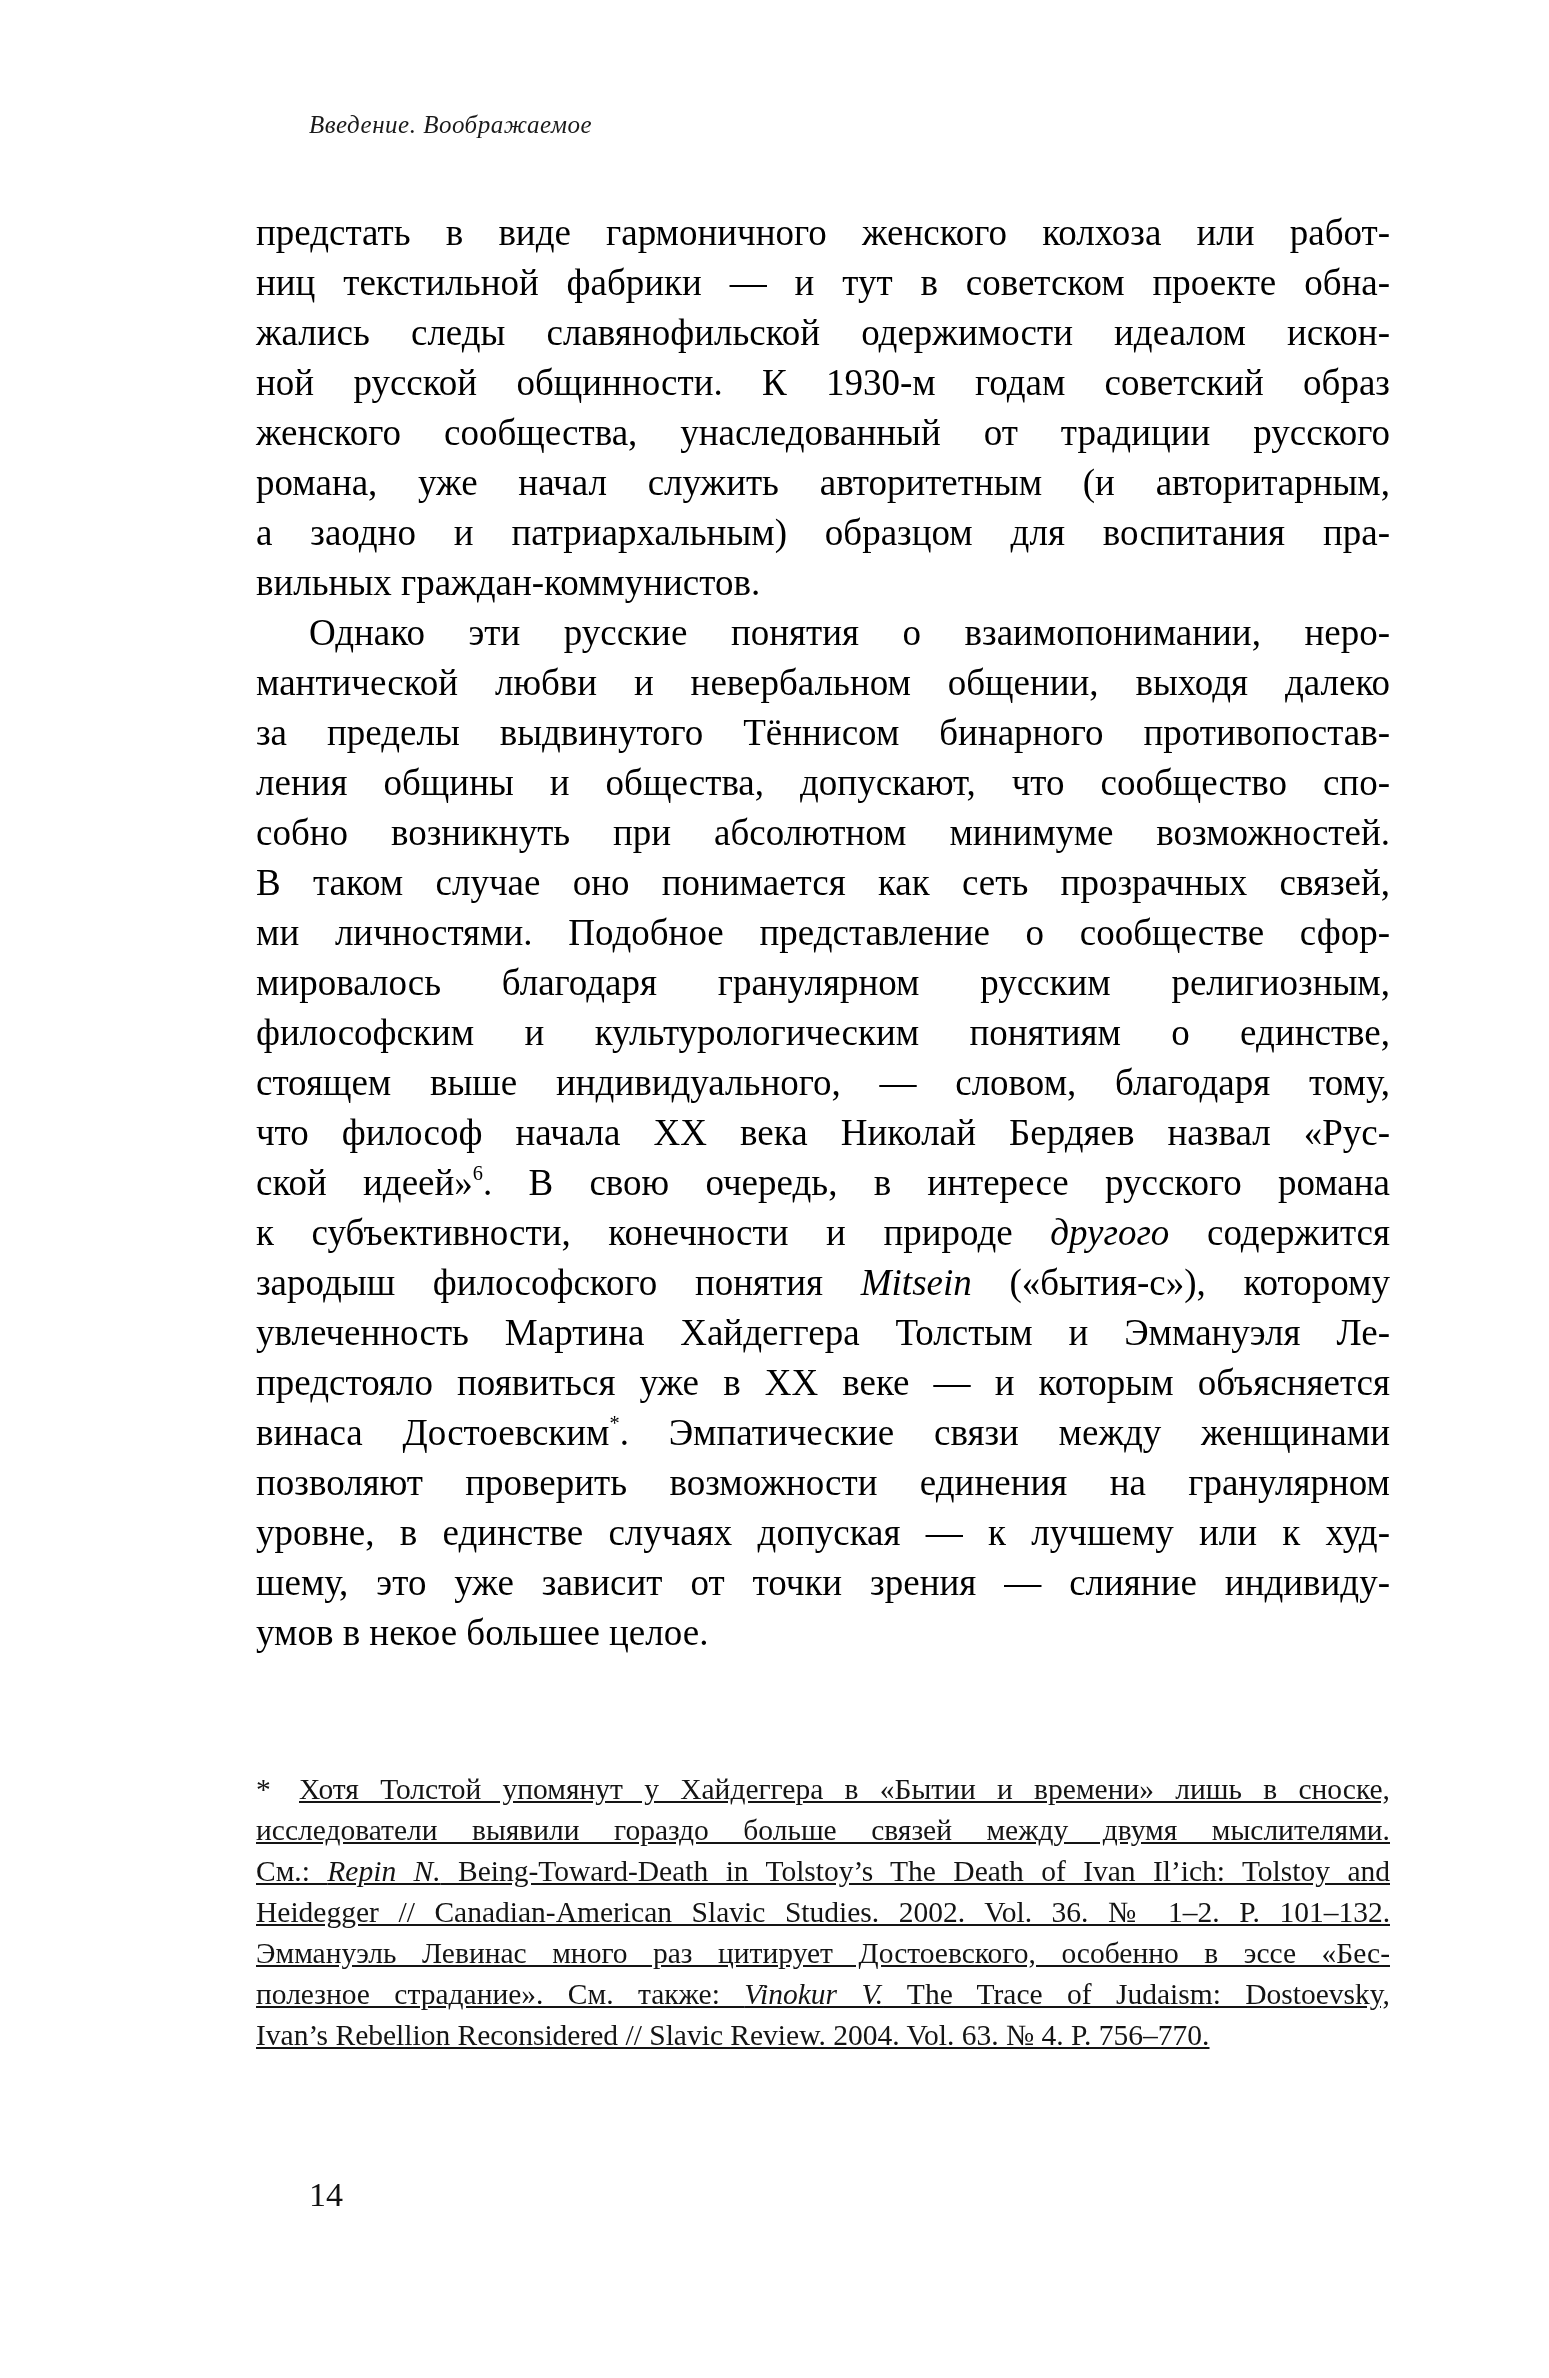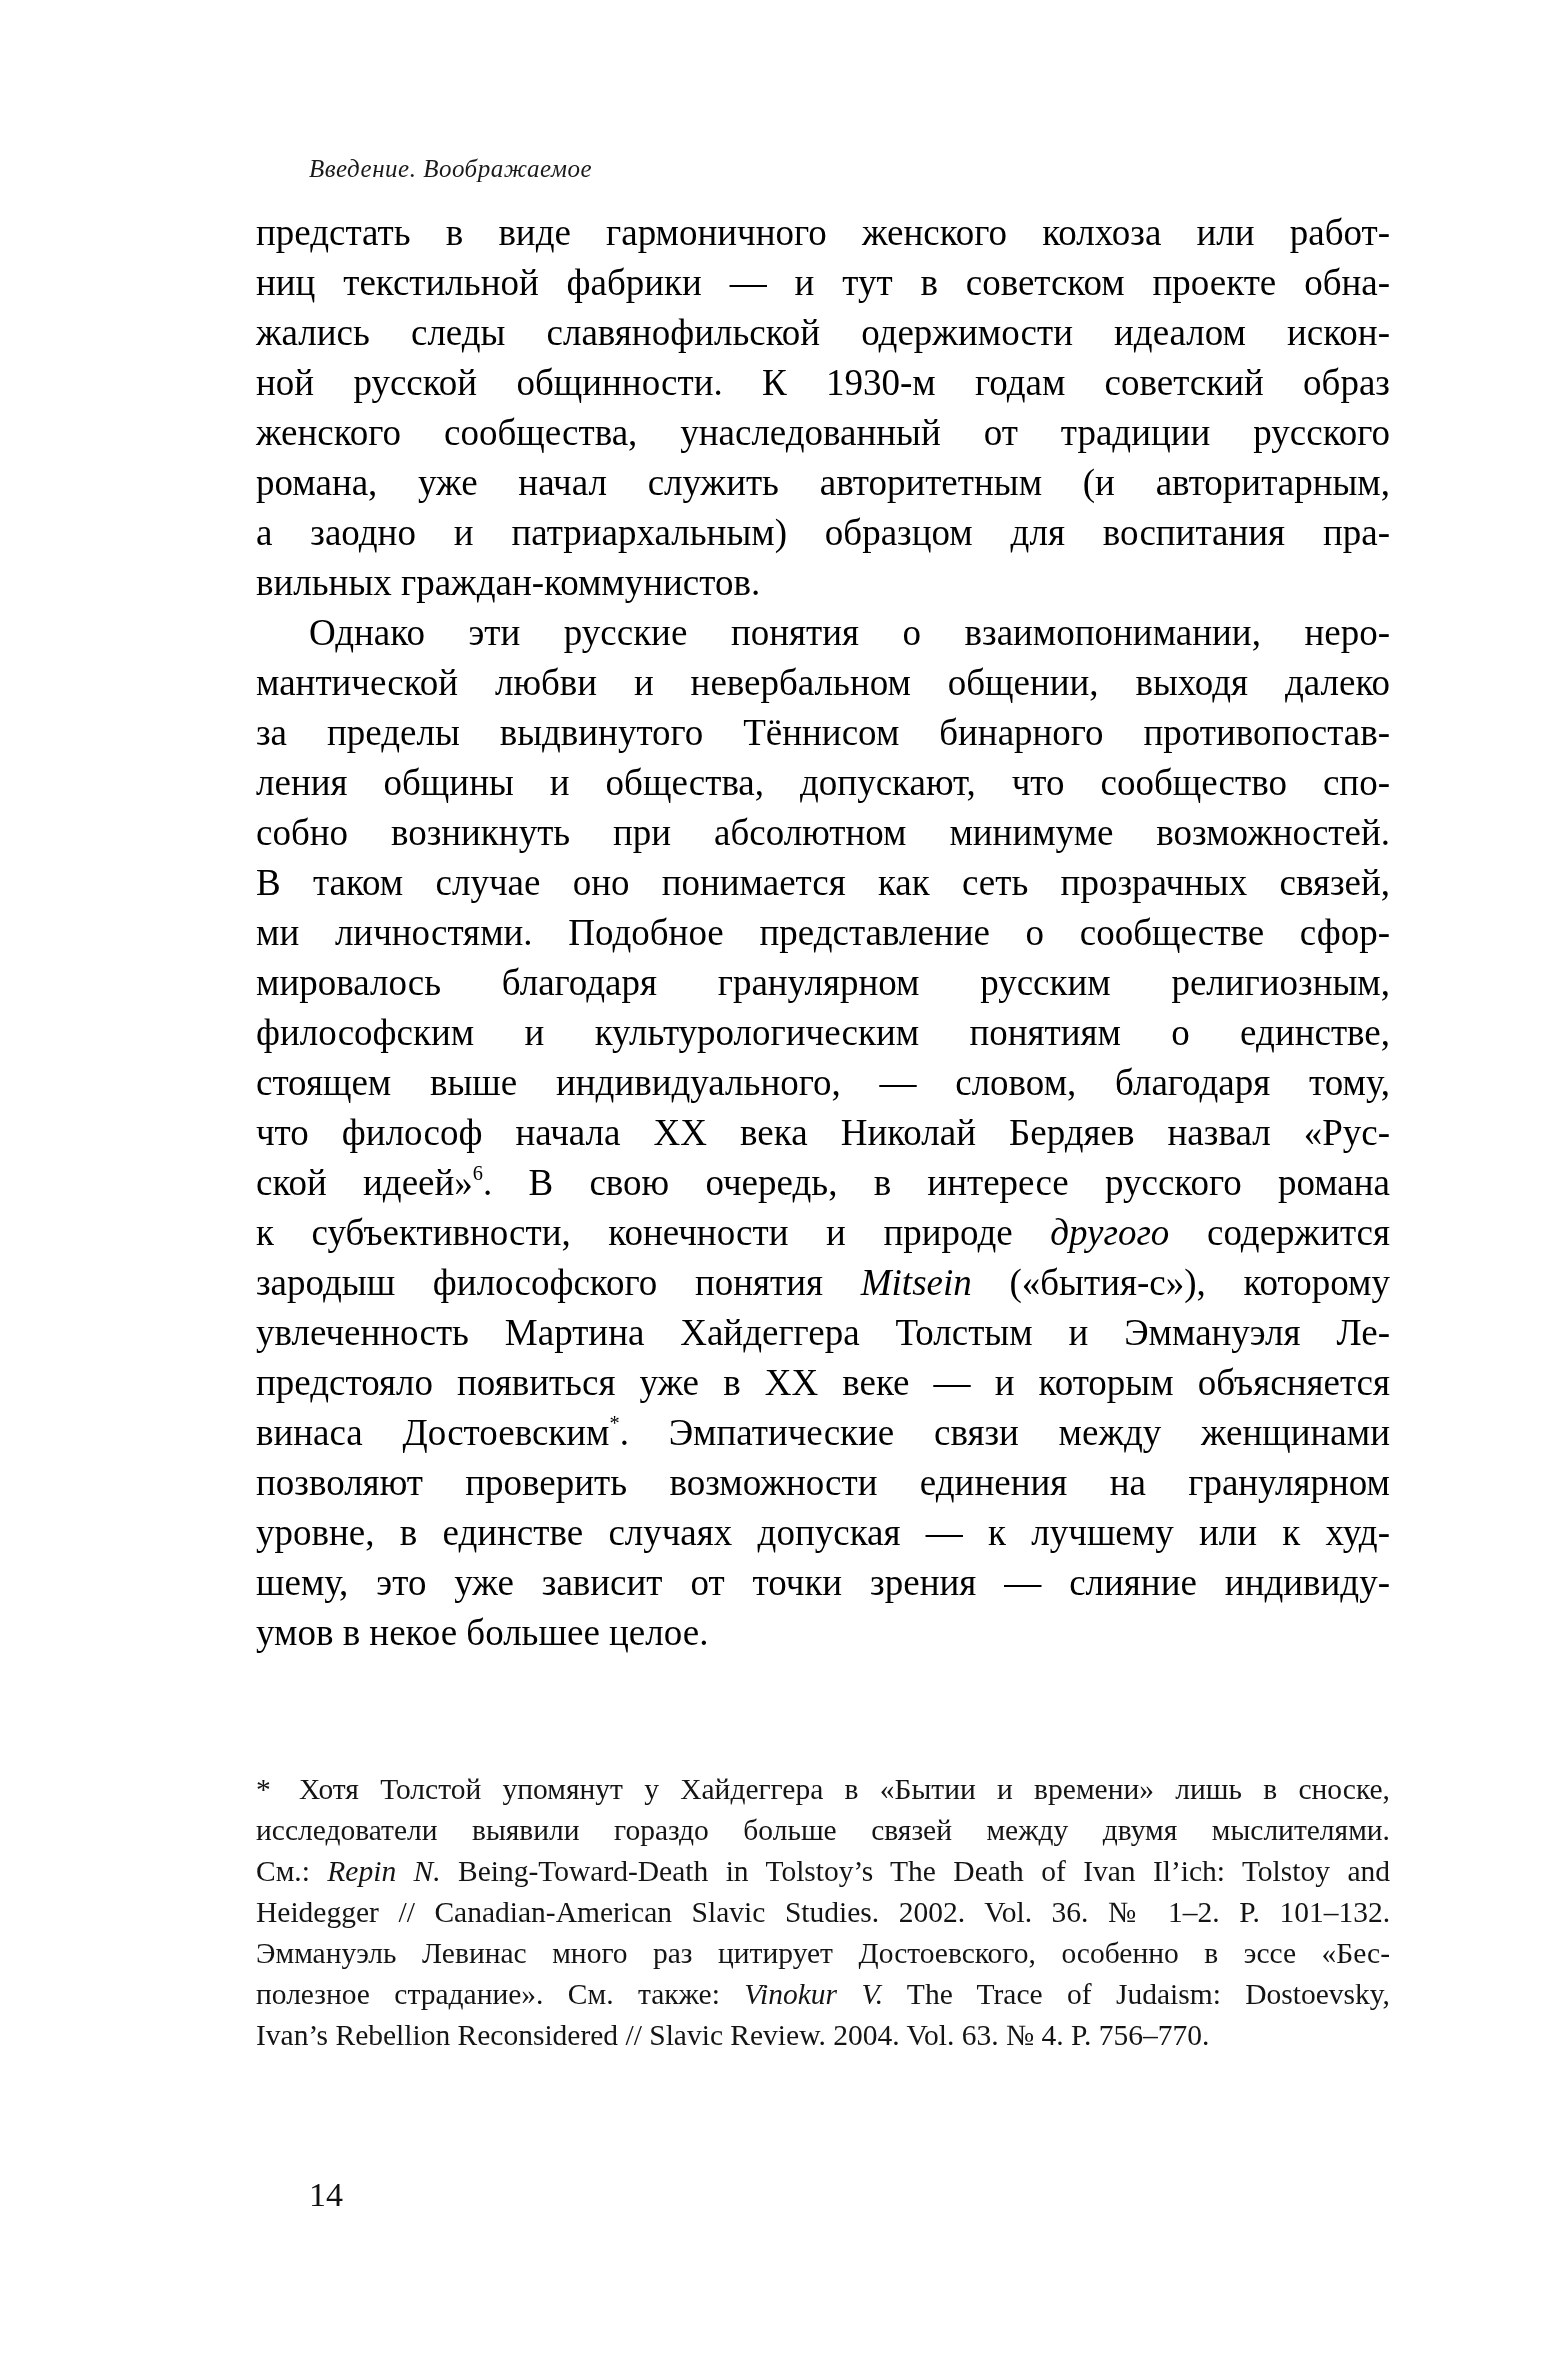--- a/index.html
+++ b/index.html
@@ -1,42 +1,42 @@
 <!DOCTYPE html>
 <html style="font-size:15px"><head>
   <meta charset="utf-8">
   <style>
     html, body { margin: 0; padding: 0; background: #ffffff; }
     body { width: 1550px; height: 2379px; position: relative; overflow: hidden; color: #111111; }
     .page { position: absolute; left: 0; top: 0; width: 1550px; height: 2379px; background: #ffffff; }
     .running-head {
       position: absolute; left: 309px; top: 111px;
       font-family: "Liberation Serif", "DejaVu Serif", serif;
-      font-style: italic; font-size: 25px; letter-spacing: 0.5px; color: #1a1a1a; margin-top: 44px;
+      font-style: italic; font-size: 25px; letter-spacing: 0.5px; color: #1a1a1a;
     }
     .body-text {
       position: absolute; left: 256px; top: 208px; width: 1134px;
       font-family: "Liberation Serif", "DejaVu Serif", serif;
       font-size: 37px; color: #000000;
     }
     .line {
       display: block; height: 50px; line-height: 50px;
       text-align: justify; text-align-last: justify; white-space: nowrap;
     }
     .line.last { text-align-last: left; }
     .line.indent { padding-left: 53px; }
     .line > span.j { display: inline-block; width: 100%; text-align: justify; text-align-last: justify; white-space: normal; }
     .line.last > span.j { text-align-last: left; }
     .footnotes {
       position: absolute; left: 256px; top: 1769px; width: 1134px;
       font-family: "Liberation Serif", "DejaVu Serif", serif;
       font-size: 29.5px; color: #141414;
     }
     .fline { display: block; height: 41px; line-height: 41px; white-space: nowrap; }
-    .fline > span.j { display: inline-block; width: 100%; text-align: justify; text-align-last: justify; white-space: normal; }
+    .fline > span.j { display: inline-block; width: 100%; text-align: justify; text-align-last: justify; white-space: normal; text-decoration: underline; }
     .fline.last > span.j { text-align-last: left; }
     .fn-marker { display: inline-block; width: 43px; }
     sup { font-size: 0.55em; line-height: 0; vertical-align: 0.75em; }
     i { font-style: italic; }
     .page-number {
       position: absolute; left: 309px; top: 2176px;
       font-family: "Liberation Serif", "DejaVu Serif", serif;
       font-size: 34px; color: #111111;
     }
   </style>

